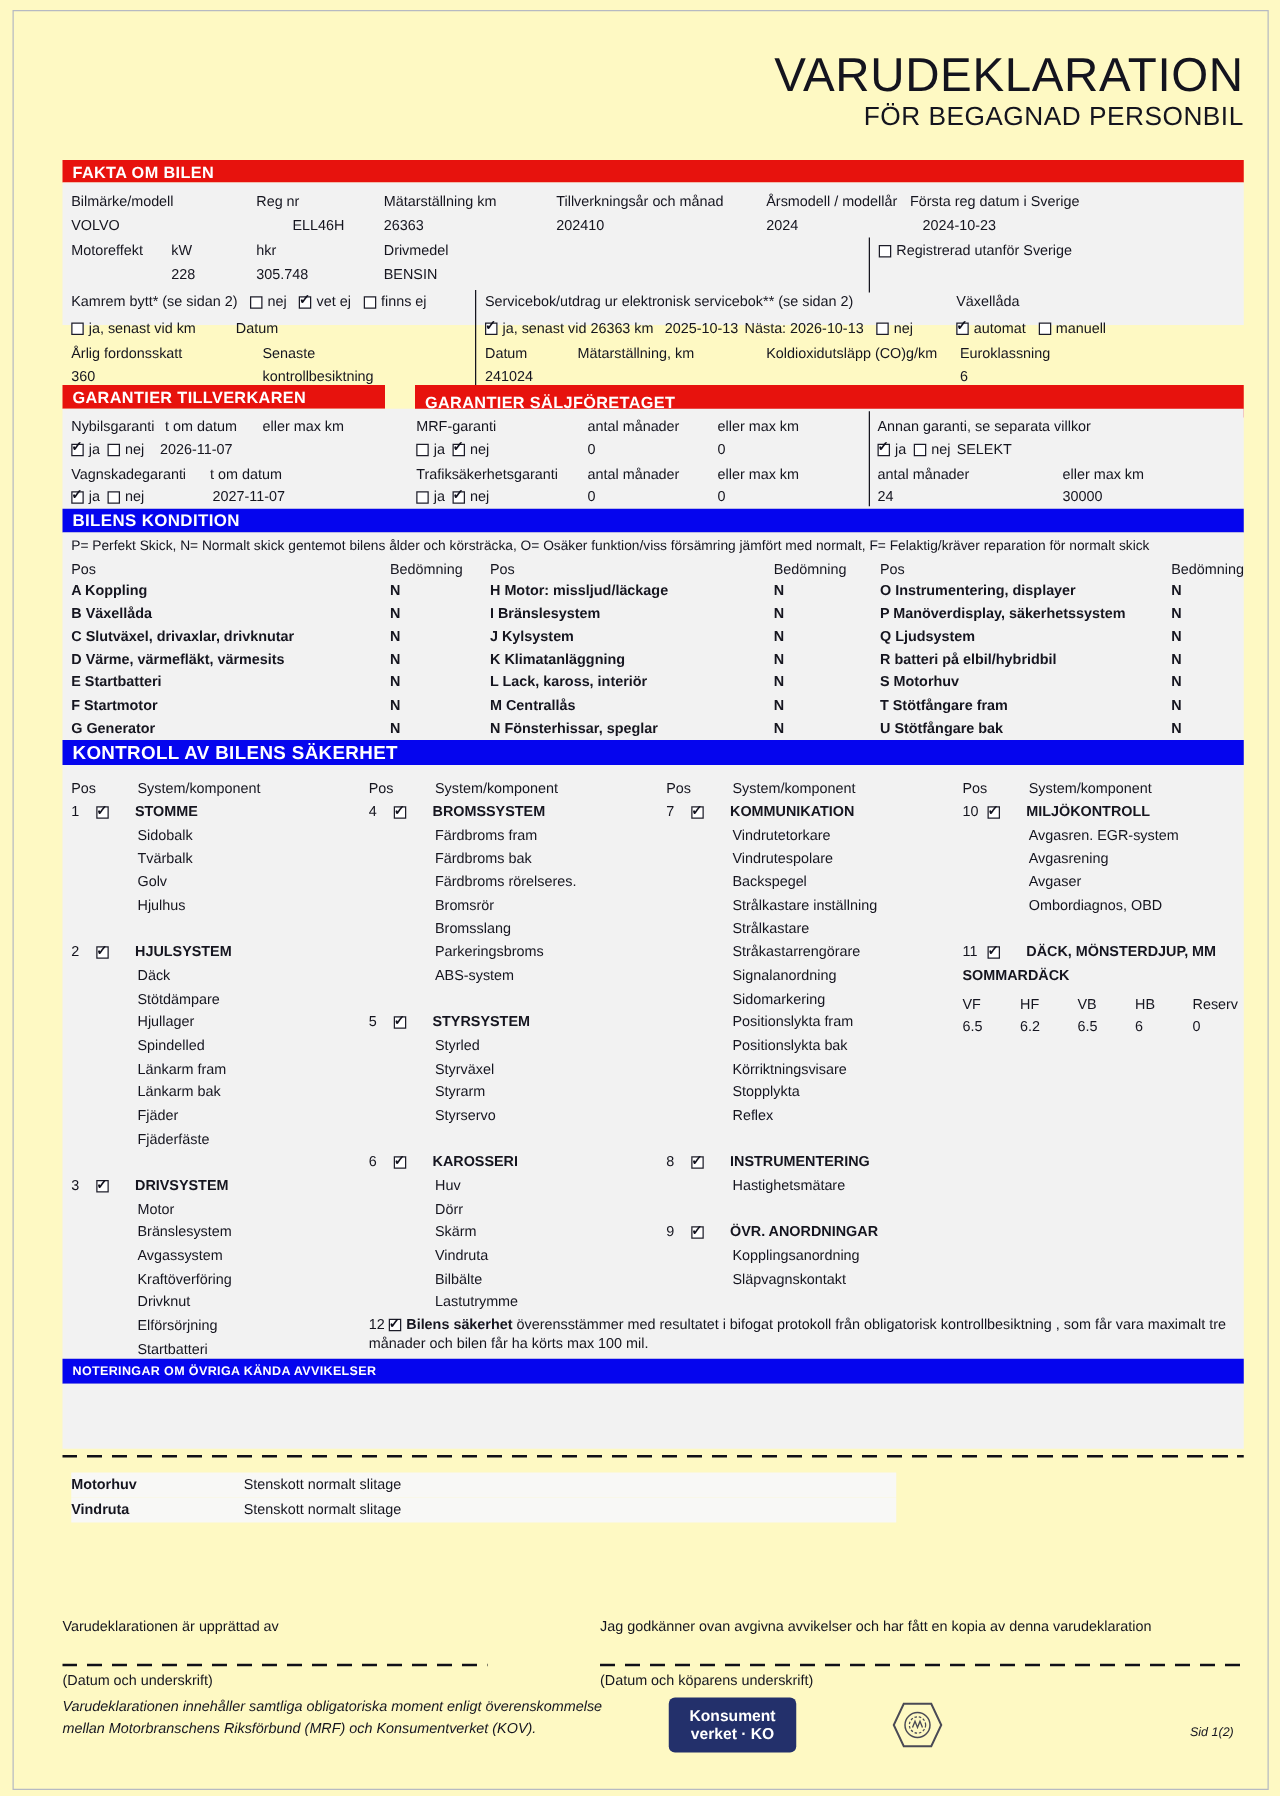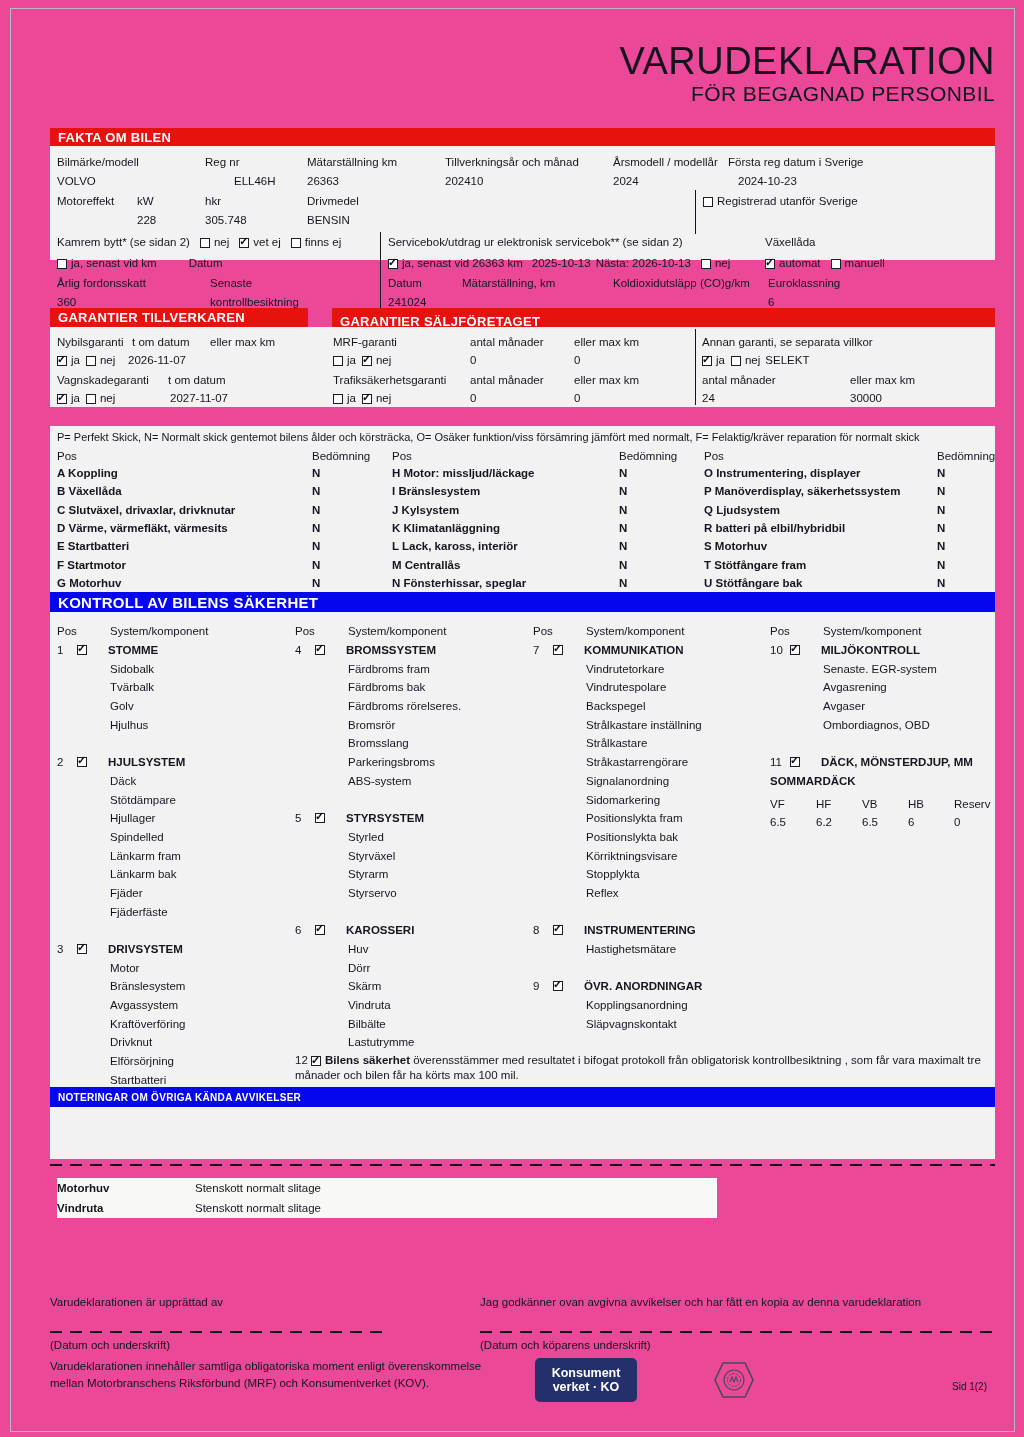--- a/index.html
+++ b/index.html
@@ -3,26 +3,26 @@
 <meta charset="utf-8">
 <style>
   :root{
     --red:#e7120d;
     --blue:#0505ee;
     --ink:#15151f;
     --bodybg:#f2f2f2;
   }
   html,body{margin:0;padding:0;background:#fff;}
   body{font-family:"Liberation Sans",sans-serif;color:var(--ink);}
-  .page{position:relative;width:1024px;height:1437px;background:#ec4899;overflow:hidden;}
+  .page{position:relative;width:1024px;height:1437px;background:#fef9c3;overflow:hidden;}
   .frame{position:absolute;left:10px;top:8px;right:9px;bottom:5px;border:1px solid #b6bac2;}
   .abs{position:absolute;}
   .cell{position:absolute;font-size:11.5px;white-space:nowrap;line-height:13px;}
   .b{font-weight:bold;}
-  .i{}
+  .i{font-style:italic;}
   .bar{position:absolute;color:#fff;font-weight:bold;display:flex;align-items:center;padding-left:8px;box-sizing:border-box;letter-spacing:.3px;}
   .bar.red{background:var(--red);}
   .bar.blue{background:var(--blue);}
   .sectionbody{position:absolute;background:var(--bodybg);}
   .vline{position:absolute;width:1px;background:#15151f;}
   
   .cb{display:inline-block;width:10px;height:10px;border:1.3px solid #1c1c28;background:#fff;position:relative;vertical-align:-2px;margin-right:4px;box-sizing:border-box;}
   .cb.on::after{content:"\2713";position:absolute;left:-1px;top:-4px;font-size:11px;font-weight:bold;color:#10101c;}
   .cbgap{margin-left:10px;}
   
@@ -143,20 +143,21 @@
     <span class="cell" style="left:524px;top:65px;">0</span>
 
     <span class="cell" style="left:652px;top:9px;">Annan garanti, se separata villkor</span>
     <span class="cell" style="left:652px;top:27px;"><span class="cb on"></span><span>ja</span><span class="cb" style="margin-left:6px;"></span><span>nej</span><span style="margin-left:5px;">SELEKT</span></span>
     <span class="cell" style="left:652px;top:47px;">antal månader</span>
     <span class="cell" style="left:800px;top:47px;">eller max km</span>
     <span class="cell" style="left:652px;top:65px;">24</span>
     <span class="cell" style="left:800px;top:65px;">30000</span>
   </div>
 
+  <div class="bar blue" style="left:50px;top:407px;width:945px;height:19px;font-size:13.5px;">BILENS KONDITION</div>
   <div class="sectionbody" style="left:50px;top:426px;width:945px;height:166px;"></div>
   <span class="cell" style="left:57px;top:431px;font-size:11px;">P= Perfekt Skick, N= Normalt skick gentemot bilens ålder och körsträcka, O= Osäker funktion/viss försämring jämfört med normalt, F= Felaktig/kräver reparation för normalt skick</span>
   <div class="khead abs" style="left:57px;top:447px;width:938px;">
     <span>Pos</span>
     <span>Bedömning</span>
     <span>Pos</span>
     <span>Bedömning</span>
     <span>Pos</span>
     <span>Bedömning</span>
   </div>
@@ -203,21 +204,21 @@
       </div>
       <div class="krow">
         <span class="kname">F Startmotor</span>
         <span class="kgrade">N</span>
         <span class="kname">M Centrallås</span>
         <span class="kgrade">N</span>
         <span class="kname">T Stötfångare fram</span>
         <span class="kgrade">N</span>
       </div>
       <div class="krow">
-        <span class="kname">G Motorhuv</span>
+        <span class="kname">G Generator</span>
         <span class="kgrade">N</span>
         <span class="kname">N Fönsterhissar, speglar</span>
         <span class="kgrade">N</span>
         <span class="kname">U Stötfångare bak</span>
         <span class="kgrade">N</span>
       </div>
     </div>
 
   <div class="bar blue" style="left:50px;top:592px;width:945px;height:20px;font-size:15px;">KONTROLL AV BILENS SÄKERHET</div>
   <div class="sectionbody" style="left:50px;top:612px;width:945px;height:475px;"></div>
@@ -358,21 +359,21 @@
       <div class="srow">
         <span class="pos-h">Pos</span>
         <span>System/komponent</span>
       </div>
       <div class="sgroup">
         <div class="srow">
           <span class="gnum">10</span>
           <span class="cb on"></span>
           <span class="gtitle">MILJÖKONTROLL</span>
         </div>
-        <div class="srow item">Senaste. EGR-system</div>
+        <div class="srow item">Avgasren. EGR-system</div>
         <div class="srow item">Avgasrening</div>
         <div class="srow item">Avgaser</div>
         <div class="srow item">Ombordiagnos, OBD</div>
       </div>
       <div class="sgroup">
         <div class="srow">
           <span class="gnum">11</span>
           <span class="cb on"></span>
           <span class="gtitle">DÄCK, MÖNSTERDJUP, MM</span>
         </div>

